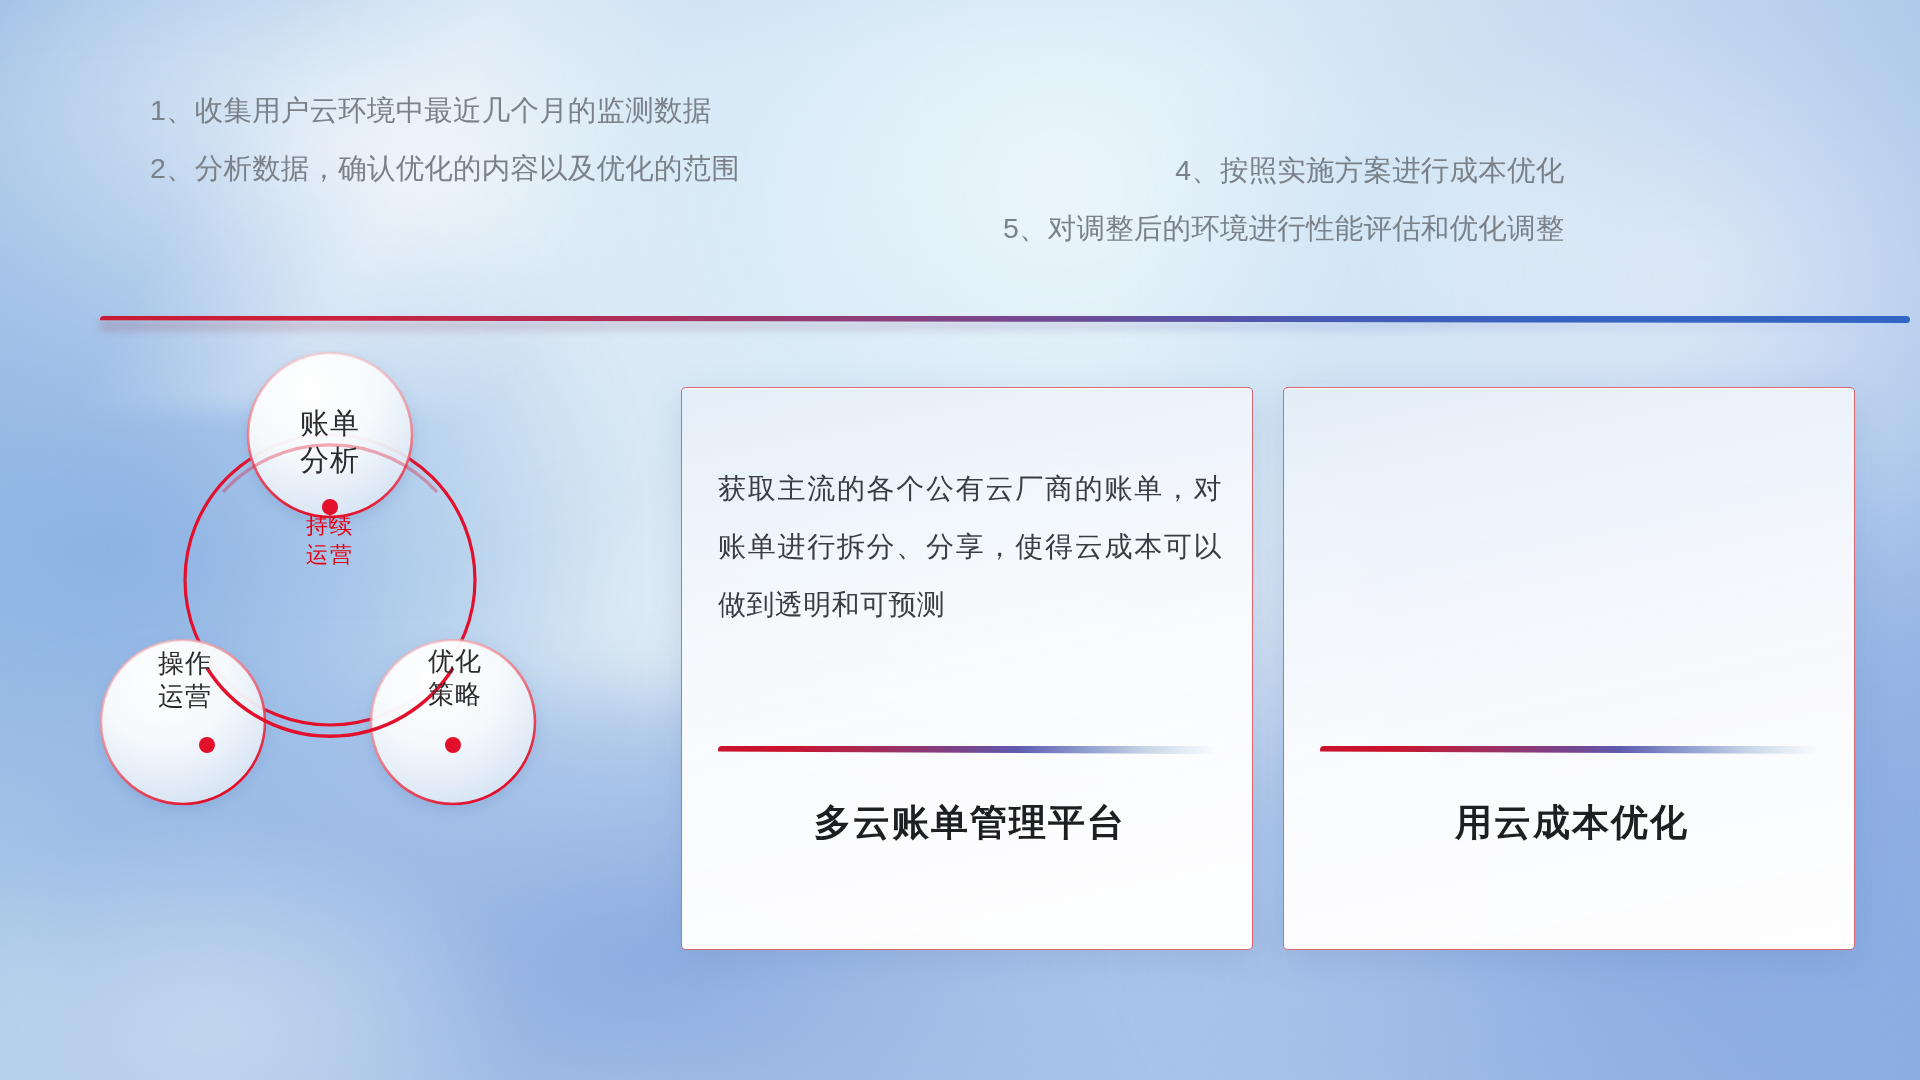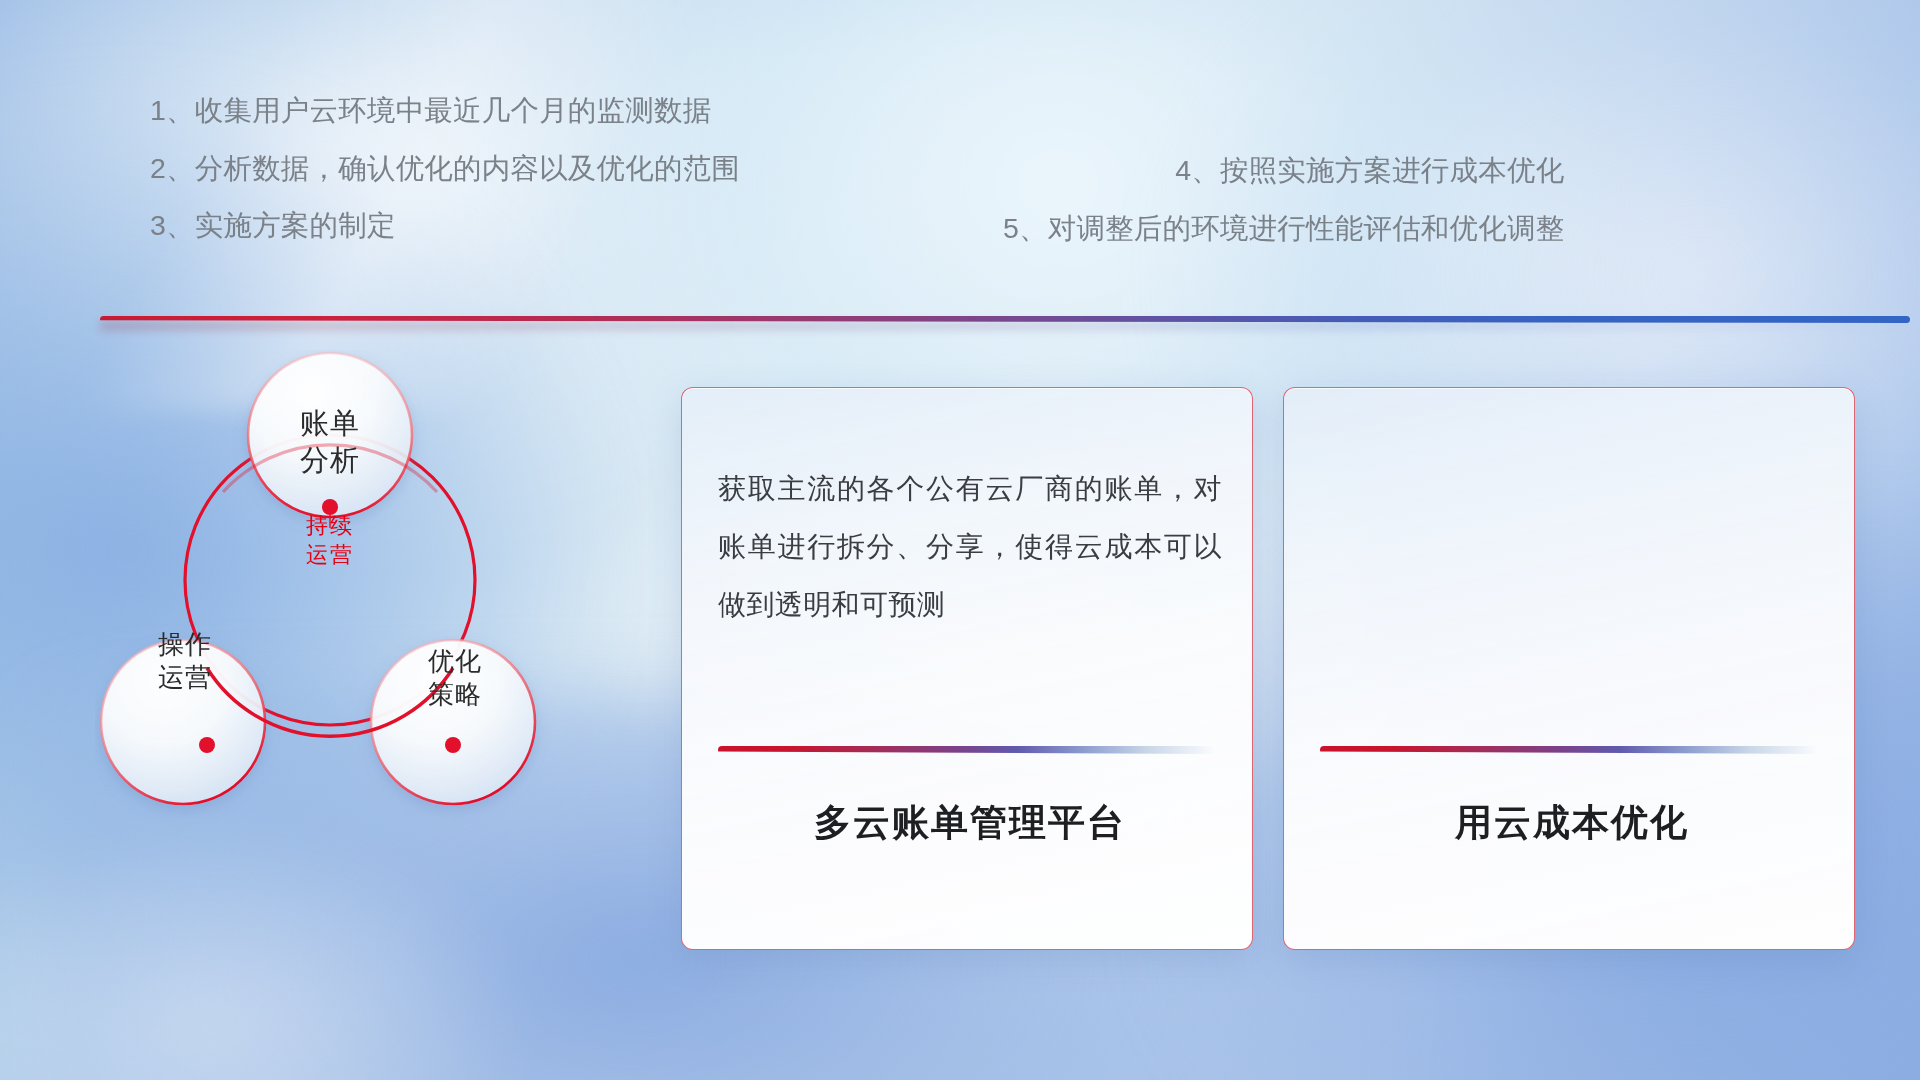--- a/index.html
+++ b/index.html
@@ -112,31 +112,31 @@
   .venn-label{
     position:absolute;
     text-align:center;
     color:#2b2b2b;
     font-weight:normal;
     line-height:1.28;
     white-space:pre-line;
     letter-spacing:1px;
   }
   #label-top{left:160px;top:55px;width:150px;font-size:29px;}
-  #label-bottomleft{left:15px;top:278px;width:150px;font-size:26px;}
+  #label-bottomleft{left:15px;top:297px;width:150px;font-size:26px;}
   #label-bottomright{left:285px;top:295px;width:150px;font-size:26px;}
   #label-center{
     left:155px;top:162px;width:160px;
     font-size:22px;color:#e60012;letter-spacing:2px;line-height:1.3;
   }
 
   
   .card{
     position:absolute;top:387px;width:570px;height:561px;
-    border-radius:12px;
+    border-radius:5px;
     border:1.6px solid rgba(216,76,90,.85);
     background:
       linear-gradient(168deg,
         rgba(228,238,248,.92) 0%,
         rgba(241,246,251,.95) 26%,
         rgba(250,251,253,.97) 52%,
         rgba(253,253,254,.985) 74%,
         rgba(255,255,255,.99) 100%);
     box-shadow:0 10px 34px rgba(80,120,180,.20), inset 0 1px 0 rgba(255,255,255,.7);
     overflow:hidden;
@@ -183,21 +183,20 @@
   <div class="bg-white-mid"></div>
   <div class="bg-white-bottomleft"></div>
   <div class="bg-streak"></div>
   <div class="bg-vig"></div>
 </div>
 
 <div id="lists">
   <div class="list col-left">
     <div class="list-item">1、收集用户云环境中最近几个月的监测数据</div>
     <div class="list-item">2、分析数据，确认优化的内容以及优化的范围</div>
-    <div class="list-item">3、实施方案的制定</div>
   </div>
   <div class="list col-right">
     <div class="list-item">4、按照实施方案进行成本优化</div>
     <div class="list-item">5、对调整后的环境进行性能评估和优化调整</div>
   </div>
 </div>
 
 <div id="divider-shadow"></div>
 <div id="divider"></div>
 

